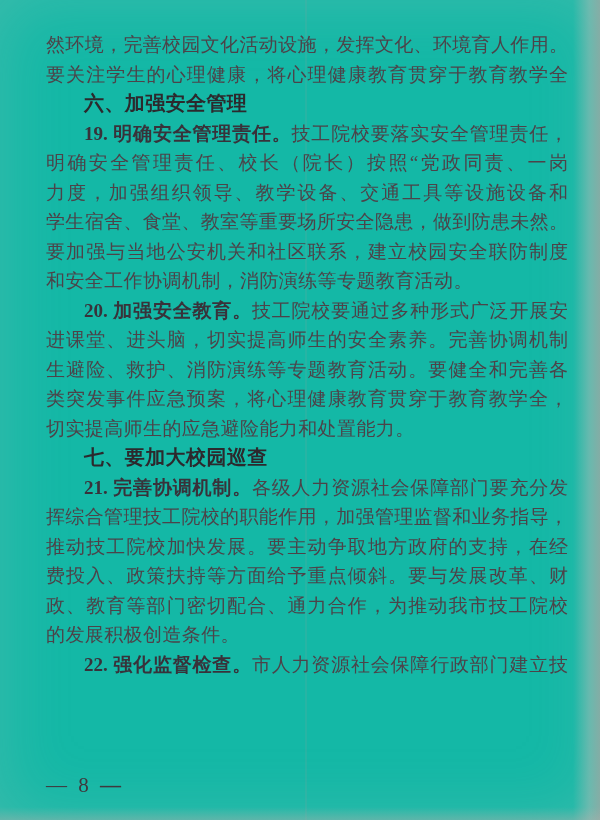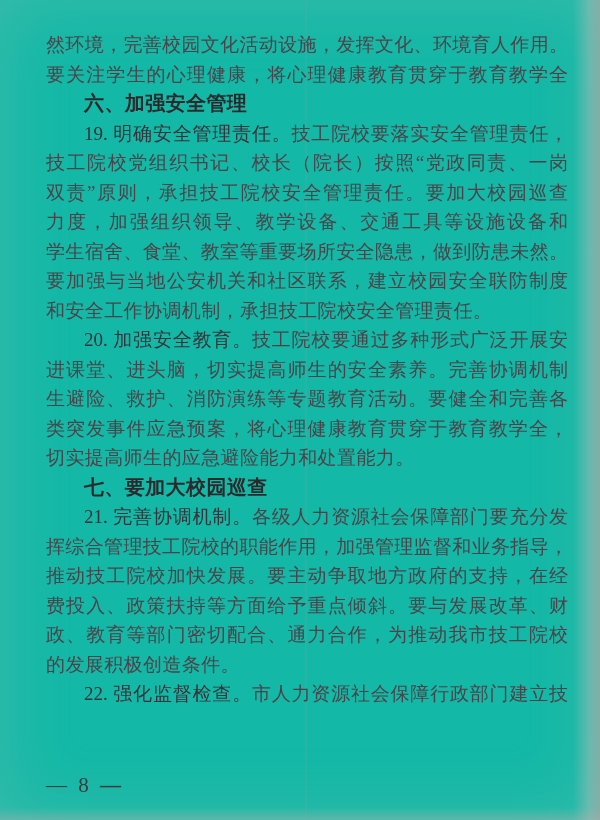--- a/index.html
+++ b/index.html
@@ -39,21 +39,21 @@
   .line.left { text-align:left; letter-spacing:0.4px; }
   .line.indent { text-indent:38px; }
   .line.heading {
     font-family:"Liberation Sans","DejaVu Sans",sans-serif;
     font-weight:700;
     font-size:20px;
     color:#2c292d;
     text-align:center; text-align-last:left;
   }
   .lead {
-    font-weight:400;
+    font-weight:700;
     color:#38323a;
   }
   .footer {
     position:absolute; left:46px; top:770px; height:30px; line-height:30px;
     font-size:21px; color:#3f383d; letter-spacing:3px;
   }
   .footer .dash-bold { font-weight:700; }
 </style>
 </head>
 <body>
@@ -61,26 +61,25 @@
 <div class="page">
   <div class="seam"></div>
   <div class="edge-right"></div>
   <div class="edge-bottom"></div>
 
   <div class="textblock">
       <div class="line justify">然环境，完善校园文化活动设施，发挥文化、环境育人作用。</div>
       <div class="line justify">要关注学生的心理健康，将心理健康教育贯穿于教育教学全</div>
       <div class="line heading indent left">六、加强安全管理</div>
       <div class="line indent justify"><span class="lead">19. 明确安全管理责任。</span>技工院校要落实安全管理责任，</div>
-      <div class="line justify">技工院校党组织书记、校长（院长）按照“党政同责、一岗</div>
-      <div class="line justify">双责”原则，承担技工院校安全管理责任。要加大校园巡查</div>
+      <div class="line justify">明确安全管理责任、校长（院长）按照“党政同责、一岗</div>
       <div class="line justify">力度，加强组织领导、教学设备、交通工具等设施设备和</div>
       <div class="line justify">学生宿舍、食堂、教室等重要场所安全隐患，做到防患未然。</div>
       <div class="line justify">要加强与当地公安机关和社区联系，建立校园安全联防制度</div>
-      <div class="line left">和安全工作协调机制，承担技工院校安全管理责任。</div>
+      <div class="line left">和安全工作协调机制，消防演练等专题教育活动。</div>
       <div class="line indent justify"><span class="lead">20. 加强安全教育。</span>技工院校要通过多种形式广泛开展安</div>
       <div class="line justify">进课堂、进头脑，切实提高师生的安全素养。完善协调机制</div>
       <div class="line justify">生避险、救护、消防演练等专题教育活动。要健全和完善各</div>
       <div class="line justify">类突发事件应急预案，将心理健康教育贯穿于教育教学全，</div>
       <div class="line left">切实提高师生的应急避险能力和处置能力。</div>
       <div class="line heading indent left">七、要加大校园巡查</div>
       <div class="line indent justify"><span class="lead">21. 完善协调机制。</span>各级人力资源社会保障部门要充分发</div>
       <div class="line justify">挥综合管理技工院校的职能作用，加强管理监督和业务指导，</div>
       <div class="line justify">推动技工院校加快发展。要主动争取地方政府的支持，在经</div>
       <div class="line justify">费投入、政策扶持等方面给予重点倾斜。要与发展改革、财</div>

